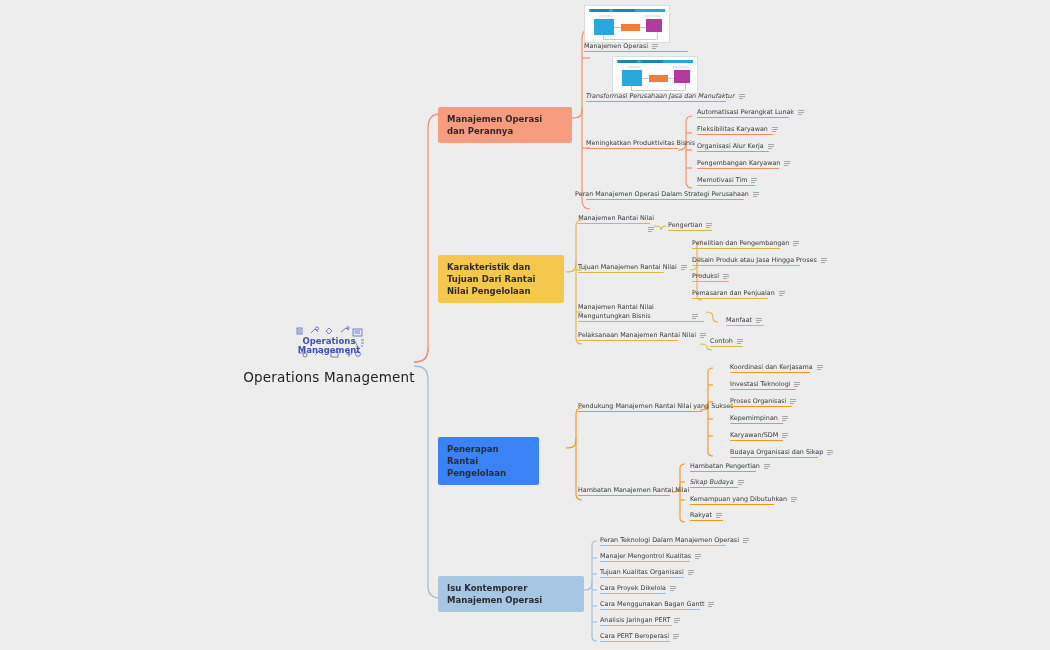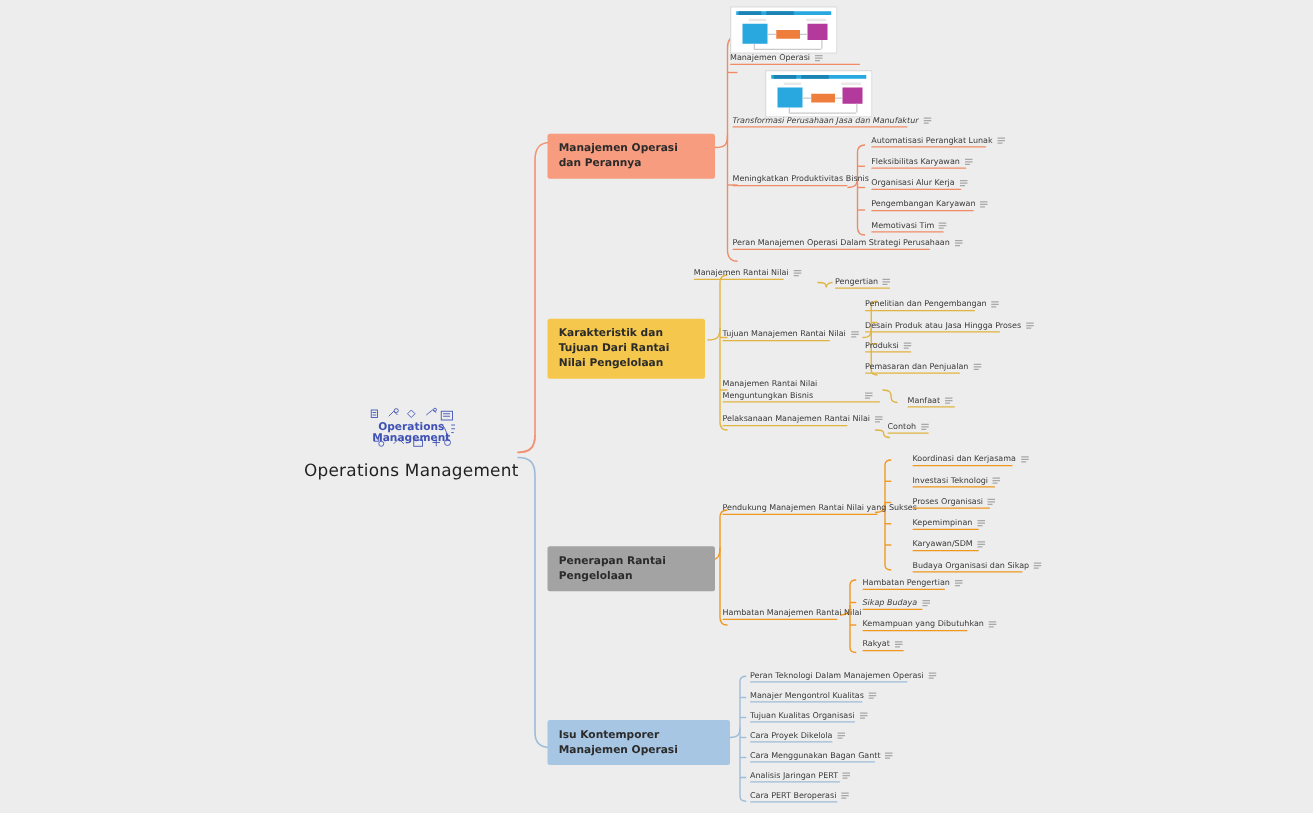--- a/index.html
+++ b/index.html
@@ -276,35 +276,35 @@
   <div class="node" style="left:697px;top:176px;width:62px;height:10px;">
     <span class="txt">Memotivasi Tim</span>
     <span class="note-icon">
         <i></i>
         <i></i>
         <i></i>
       </span>
     <span class="bar" style="background:#f08b66;width:58px;"></span>
   </div>
 
-  <div class="node" style="left:586px;top:190px;width:162px;height:10px;">
+  <div class="node" style="left:586px;top:190px;width:162px;height:10px;justify-content:center;">
     <span class="txt">Peran Manajemen Operasi Dalam Strategi Perusahaan</span>
     <span class="note-icon">
         <i></i>
         <i></i>
         <i></i>
       </span>
     <span class="bar" style="background:#f08b66;width:158px;"></span>
   </div>
 
   <div class="branch-label" style="left:438px;top:255px;width:126px;background:#f5c74c;">
     <span>Karakteristik dan Tujuan Dari Rantai Nilai Pengelolaan</span>
   </div>
 
-  <div class="node" style="left:555px;top:214px;width:76px;height:10px;">
+  <div class="node" style="left:578px;top:214px;width:76px;height:10px;flex-direction:column;">
     <span class="txt">Manajemen Rantai Nilai</span>
     <span class="note-icon">
         <i></i>
         <i></i>
         <i></i>
       </span>
     <span class="bar" style="background:#e0b43f;width:72px;"></span>
   </div>
   <div class="node" style="left:668px;top:221px;width:46px;height:10px;">
     <span class="txt">Pengertian</span>
@@ -393,21 +393,21 @@
   <div class="node" style="left:710px;top:337px;width:36px;height:10px;">
     <span class="txt">Contoh</span>
     <span class="note-icon">
         <i></i>
         <i></i>
         <i></i>
       </span>
     <span class="bar" style="background:#e0b43f;width:33px;"></span>
   </div>
 
-  <div class="branch-label" style="left:438px;top:437px;width:134px;background:#a3a3a3;">
+  <div class="branch-label" style="left:438px;top:437px;width:101px;background:#3b82f6;">
     <span>Penerapan Rantai Pengelolaan</span>
   </div>
 
   <div class="node" style="left:578px;top:402px;width:126px;height:10px;">
     <span class="txt">Pendukung Manajemen Rantai Nilai yang Sukses</span>
     <span class="bar" style="background:#f0971f;width:124px;"></span>
   </div>
   <div class="node" style="left:730px;top:363px;width:82px;height:10px;">
     <span class="txt">Koordinasi dan Kerjasama</span>
     <span class="note-icon">

